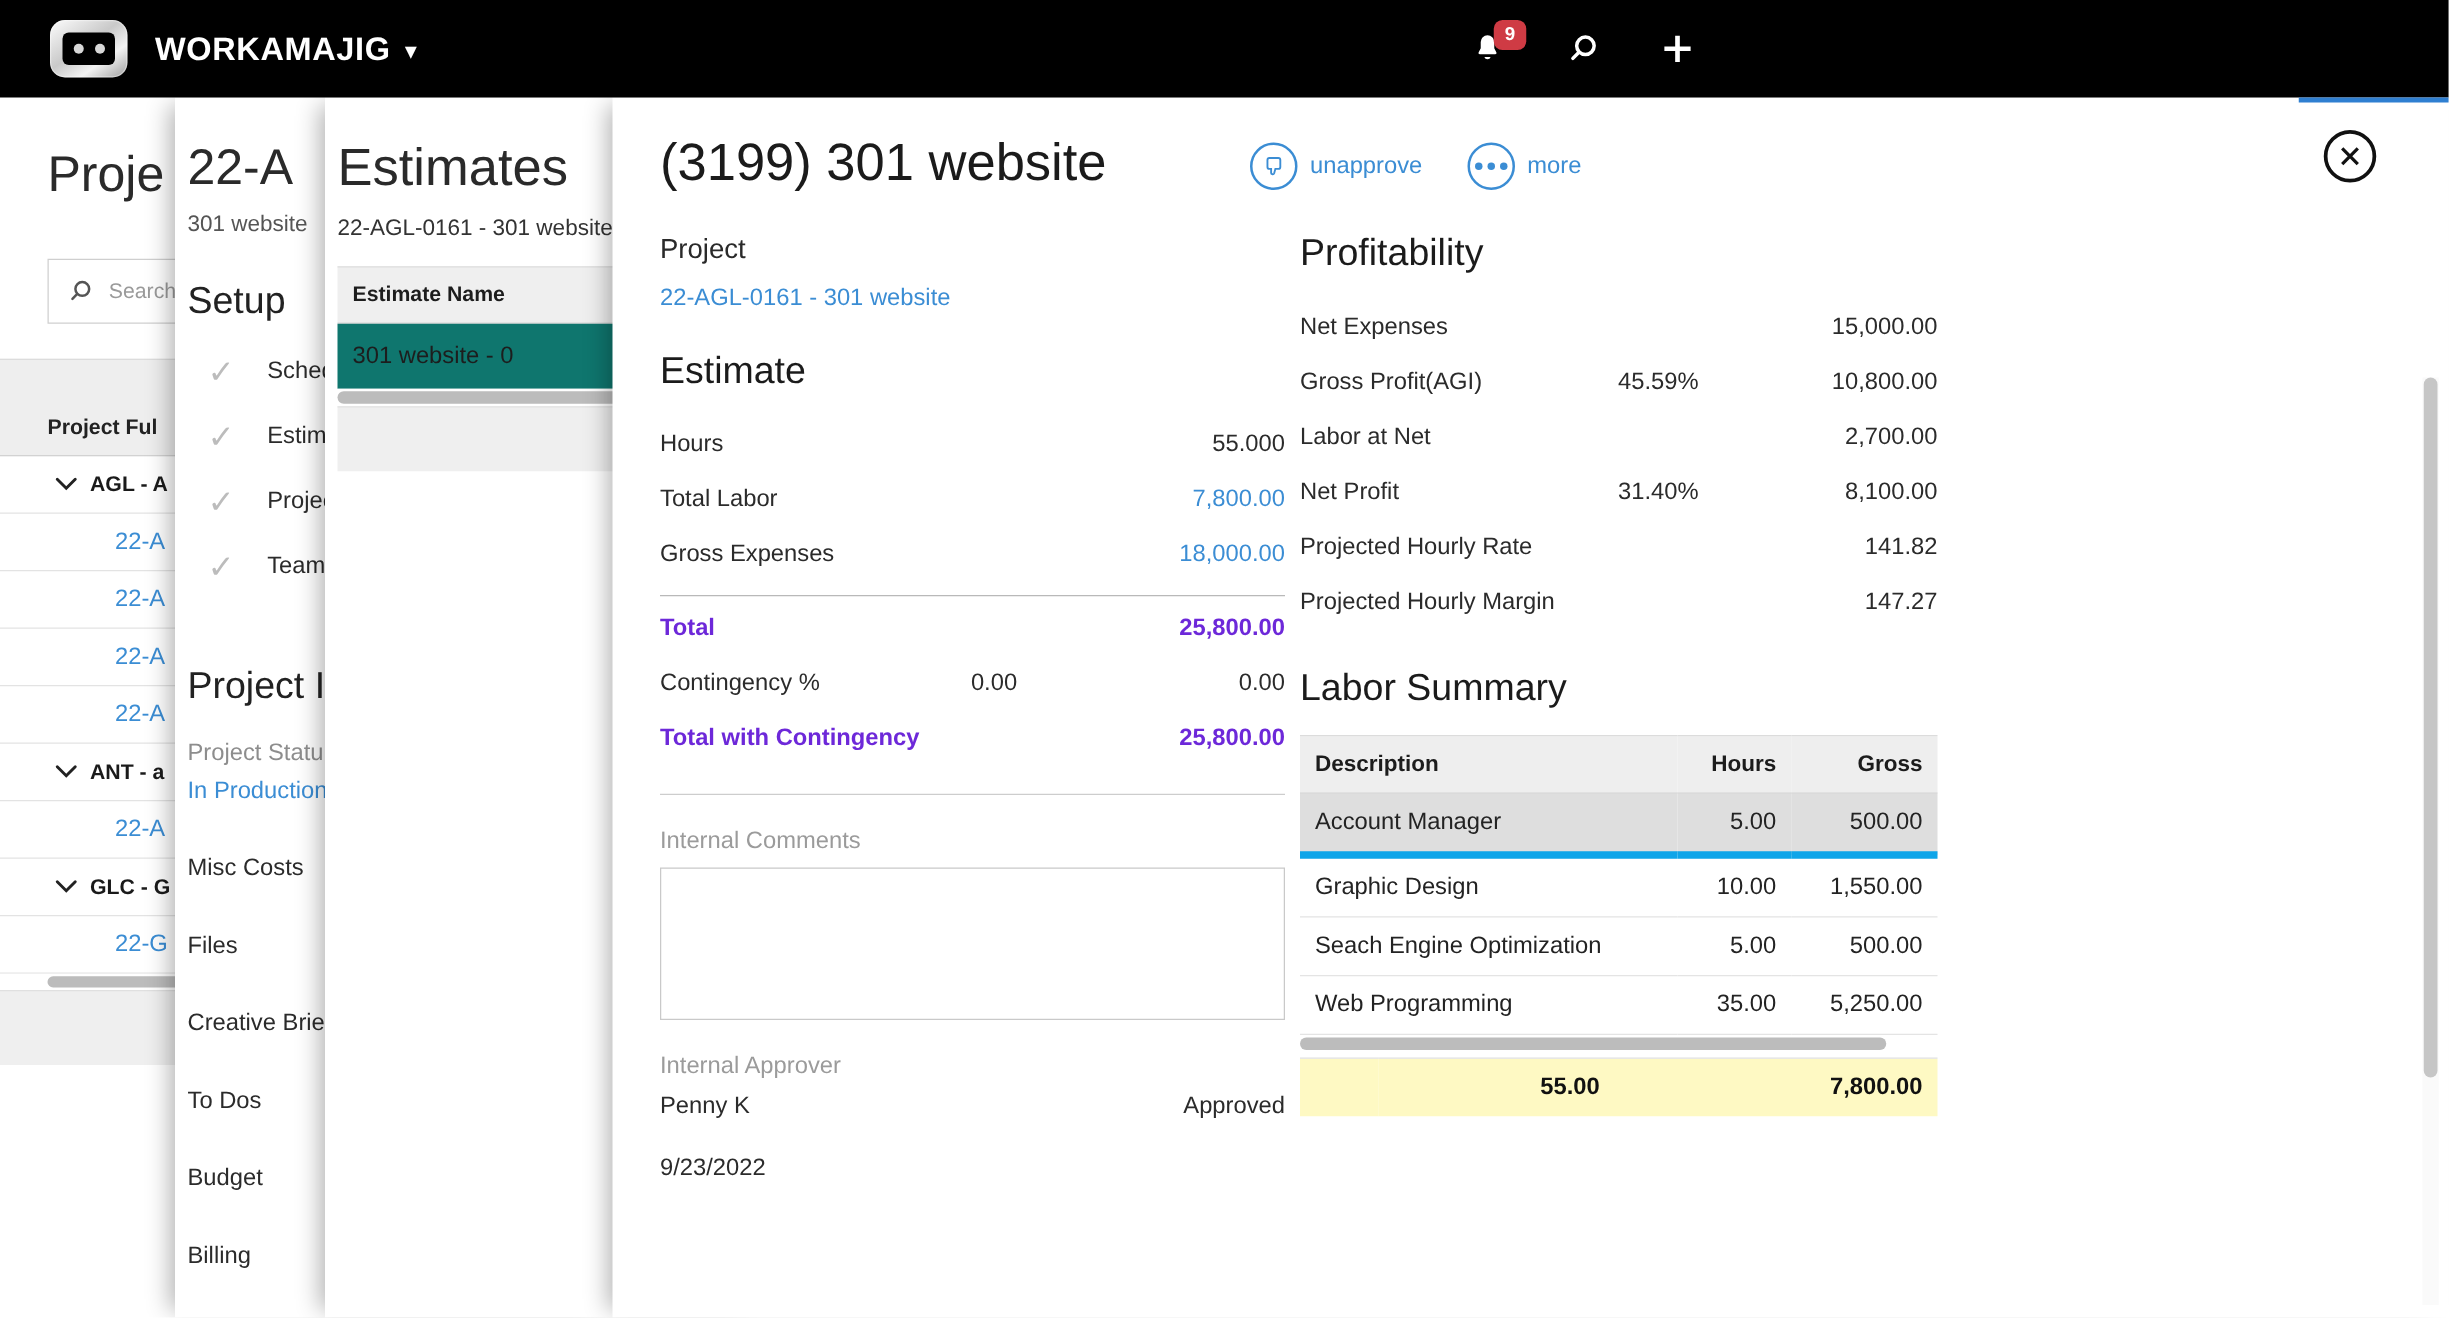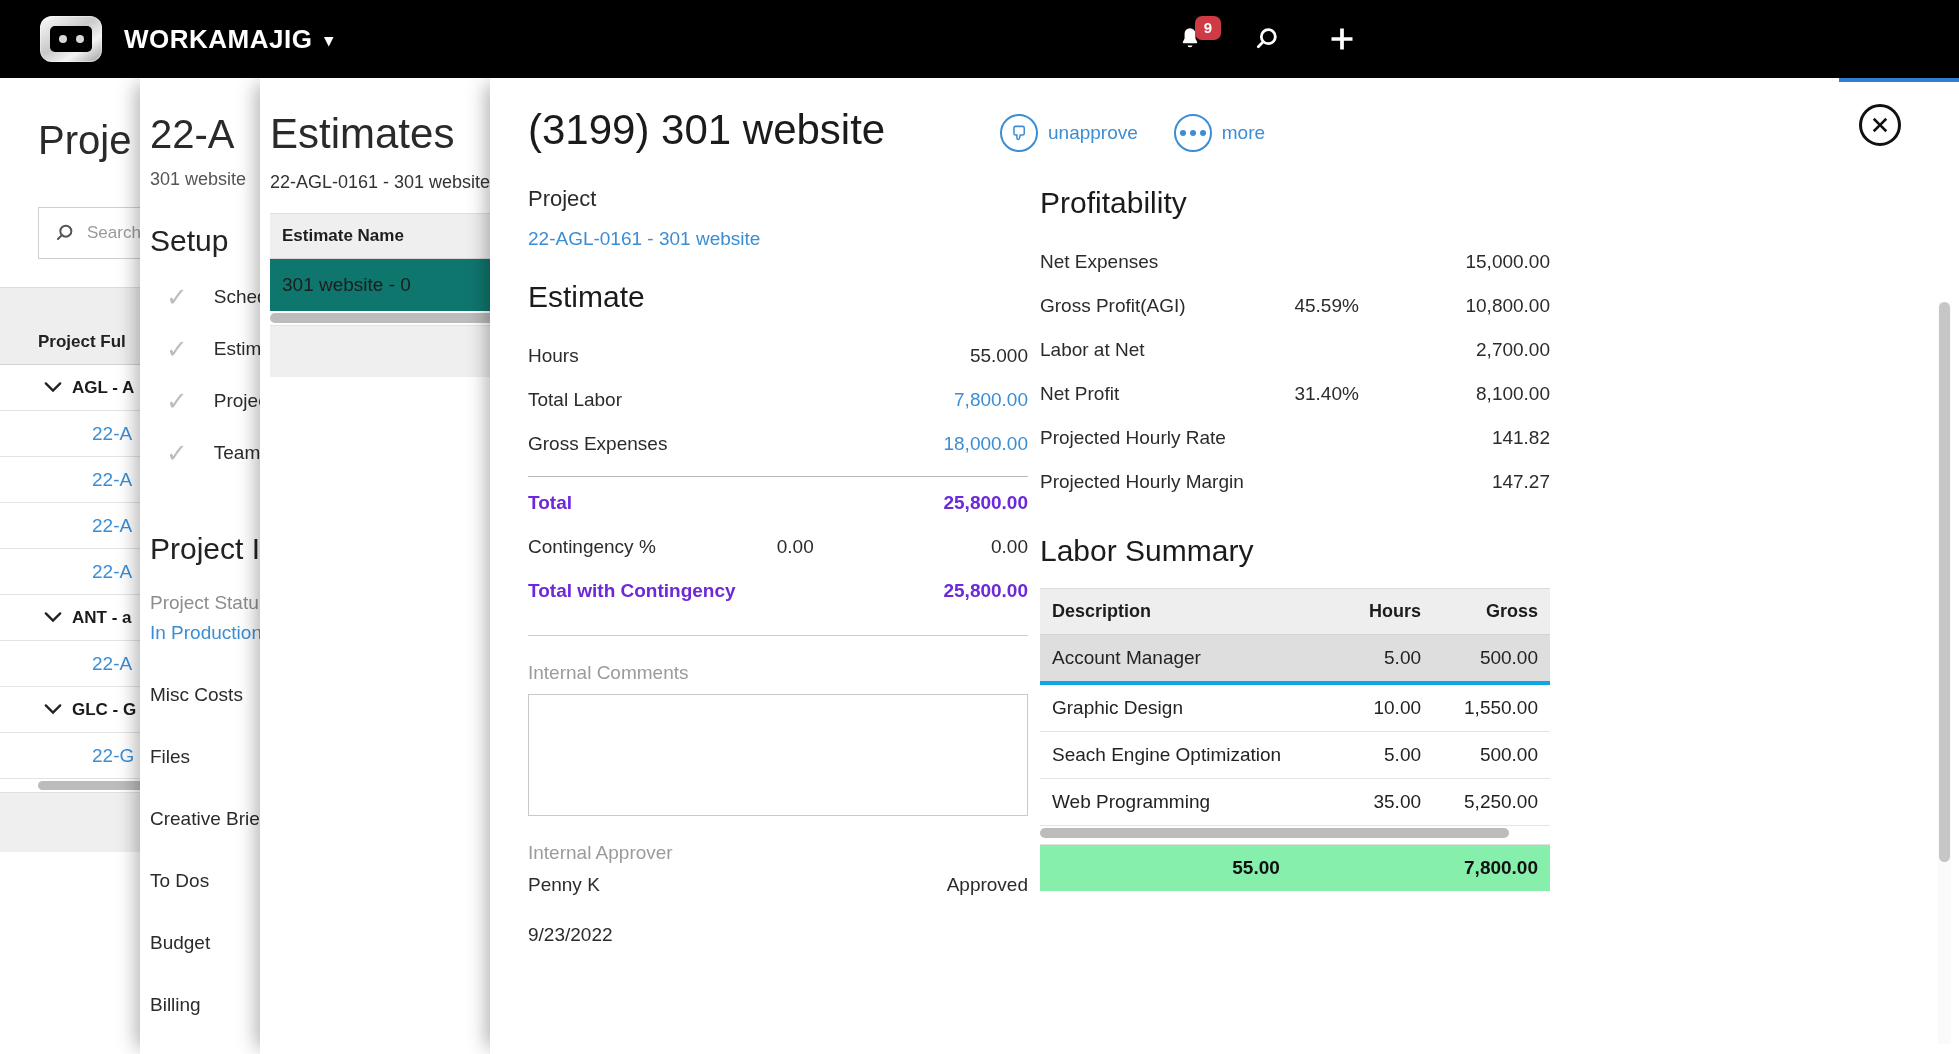--- a/index.html
+++ b/index.html
@@ -156,24 +156,24 @@
   
   table.ls { width: 510px; border-collapse: collapse; margin-top: 4px; }
   table.ls th {
     background:#eeeeee; border-top:1px solid #dcdcdc; border-bottom:1px solid #d4d4d4;
     font-size:18px; font-weight:700; color:#1c1c1c; padding: 12px 12px; text-align:right;
   }
   table.ls th.first { text-align:left; }
   table.ls td { font-size:19px; color:#232323; padding: 12px 12px; text-align:right;
                 border-bottom:1px solid #e4e4e4; }
   table.ls td.first { text-align:left; }
-  table.ls tr.hl td { background:#dedede; border-bottom:4px solid #0ea5e9; }
+  table.ls tr.hl td { background:#dedede; border-bottom:6px solid #0ea5e9; }
   .ls-scroll { width:510px; height: 14px; background:#fff; display:flex; align-items:center; }
   .ls-scroll i { display:block; height:10px; background:#bcbcbc; border-radius:5px; width: 92%; }
-  table.ls tr.total td { background:#86efac; font-weight:700; color:#111; border-bottom:none;
+  table.ls tr.total td { background:#fef9c3; font-weight:700; color:#111; border-bottom:none;
                          border-top:1px solid #e0e0e0; }
 
   
   .vscroll { position:absolute; right: 8px; top: 116px; bottom: 10px; width: 13px; background:#fafafa; }
   .vscroll i { display:block; width:11px; margin: 0 1px; height: 560px; background:#c6c6c6; border-radius:6px; }
 </style>
 </head>
 <body>
 
 <div id="app">

